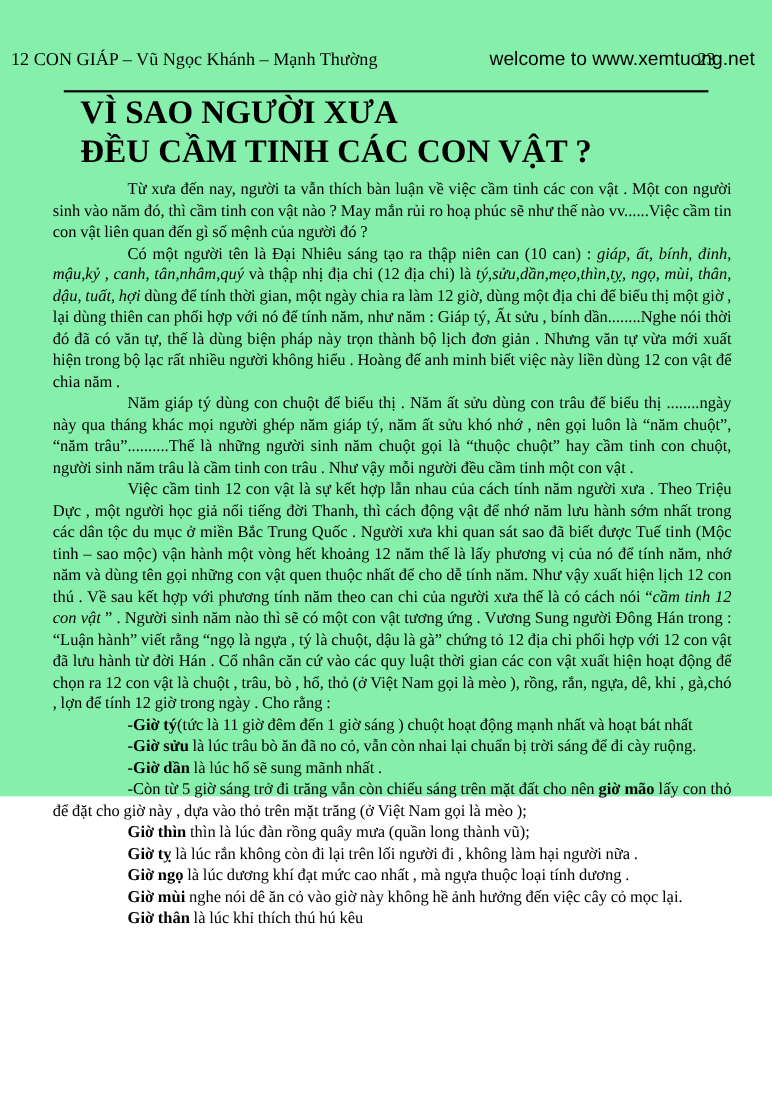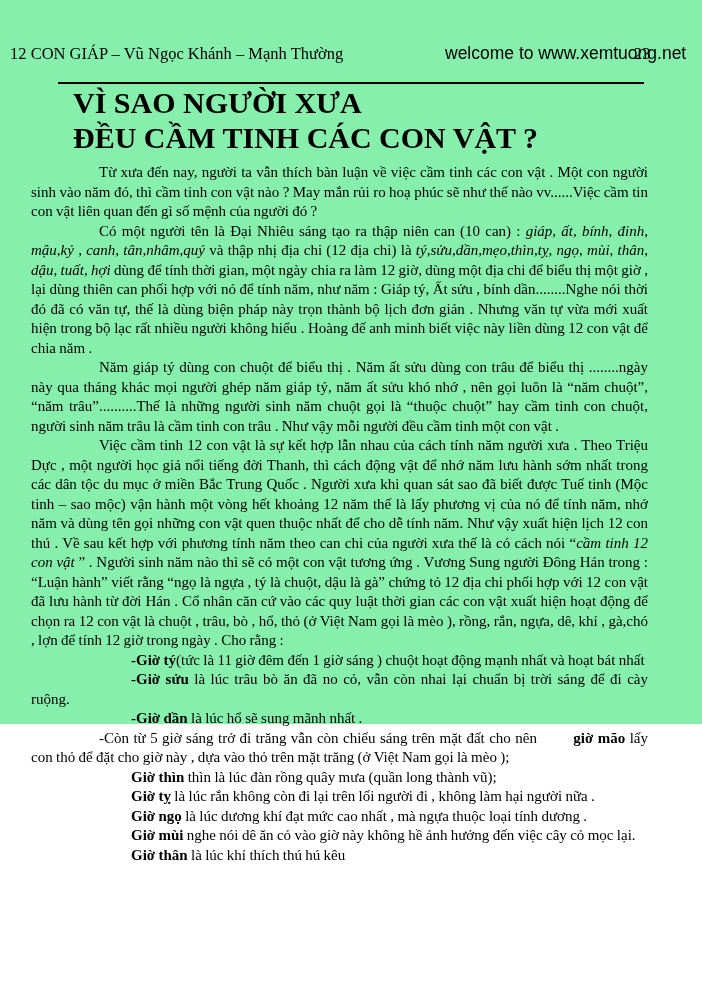--- a/index.html
+++ b/index.html
@@ -34,32 +34,32 @@
   
   .title {
     position:absolute; left:73px; top:85px;
     font-size:30px; line-height:35px;
     font-weight:bold; 
     white-space:nowrap;
   }
 
   
   .doc-body {
-    position:absolute; left:31px; top:163px;
+    position:absolute; left:48px; top:163px;
     width:617px;
   }
   .para {
     margin:0;
     font-size:15px; line-height:19.5px;
     text-align:justify;
     text-indent:68px;
     word-spacing:-0.4px;
   }
   .para .it { font-style:italic; }
-  .para .bd { font-weight:bold;margin-left:32px; }
+  .para .bd { font-weight:bold; }
 </style>
 </head>
 <body>
 
 <div class="page">
 
   <div class="hdr-left">12 CON GIÁP – Vũ Ngọc Khánh – Mạnh Thường</div>
 
   <div class="hdr-right">welcome to www.xemtuong.net</div>
 

